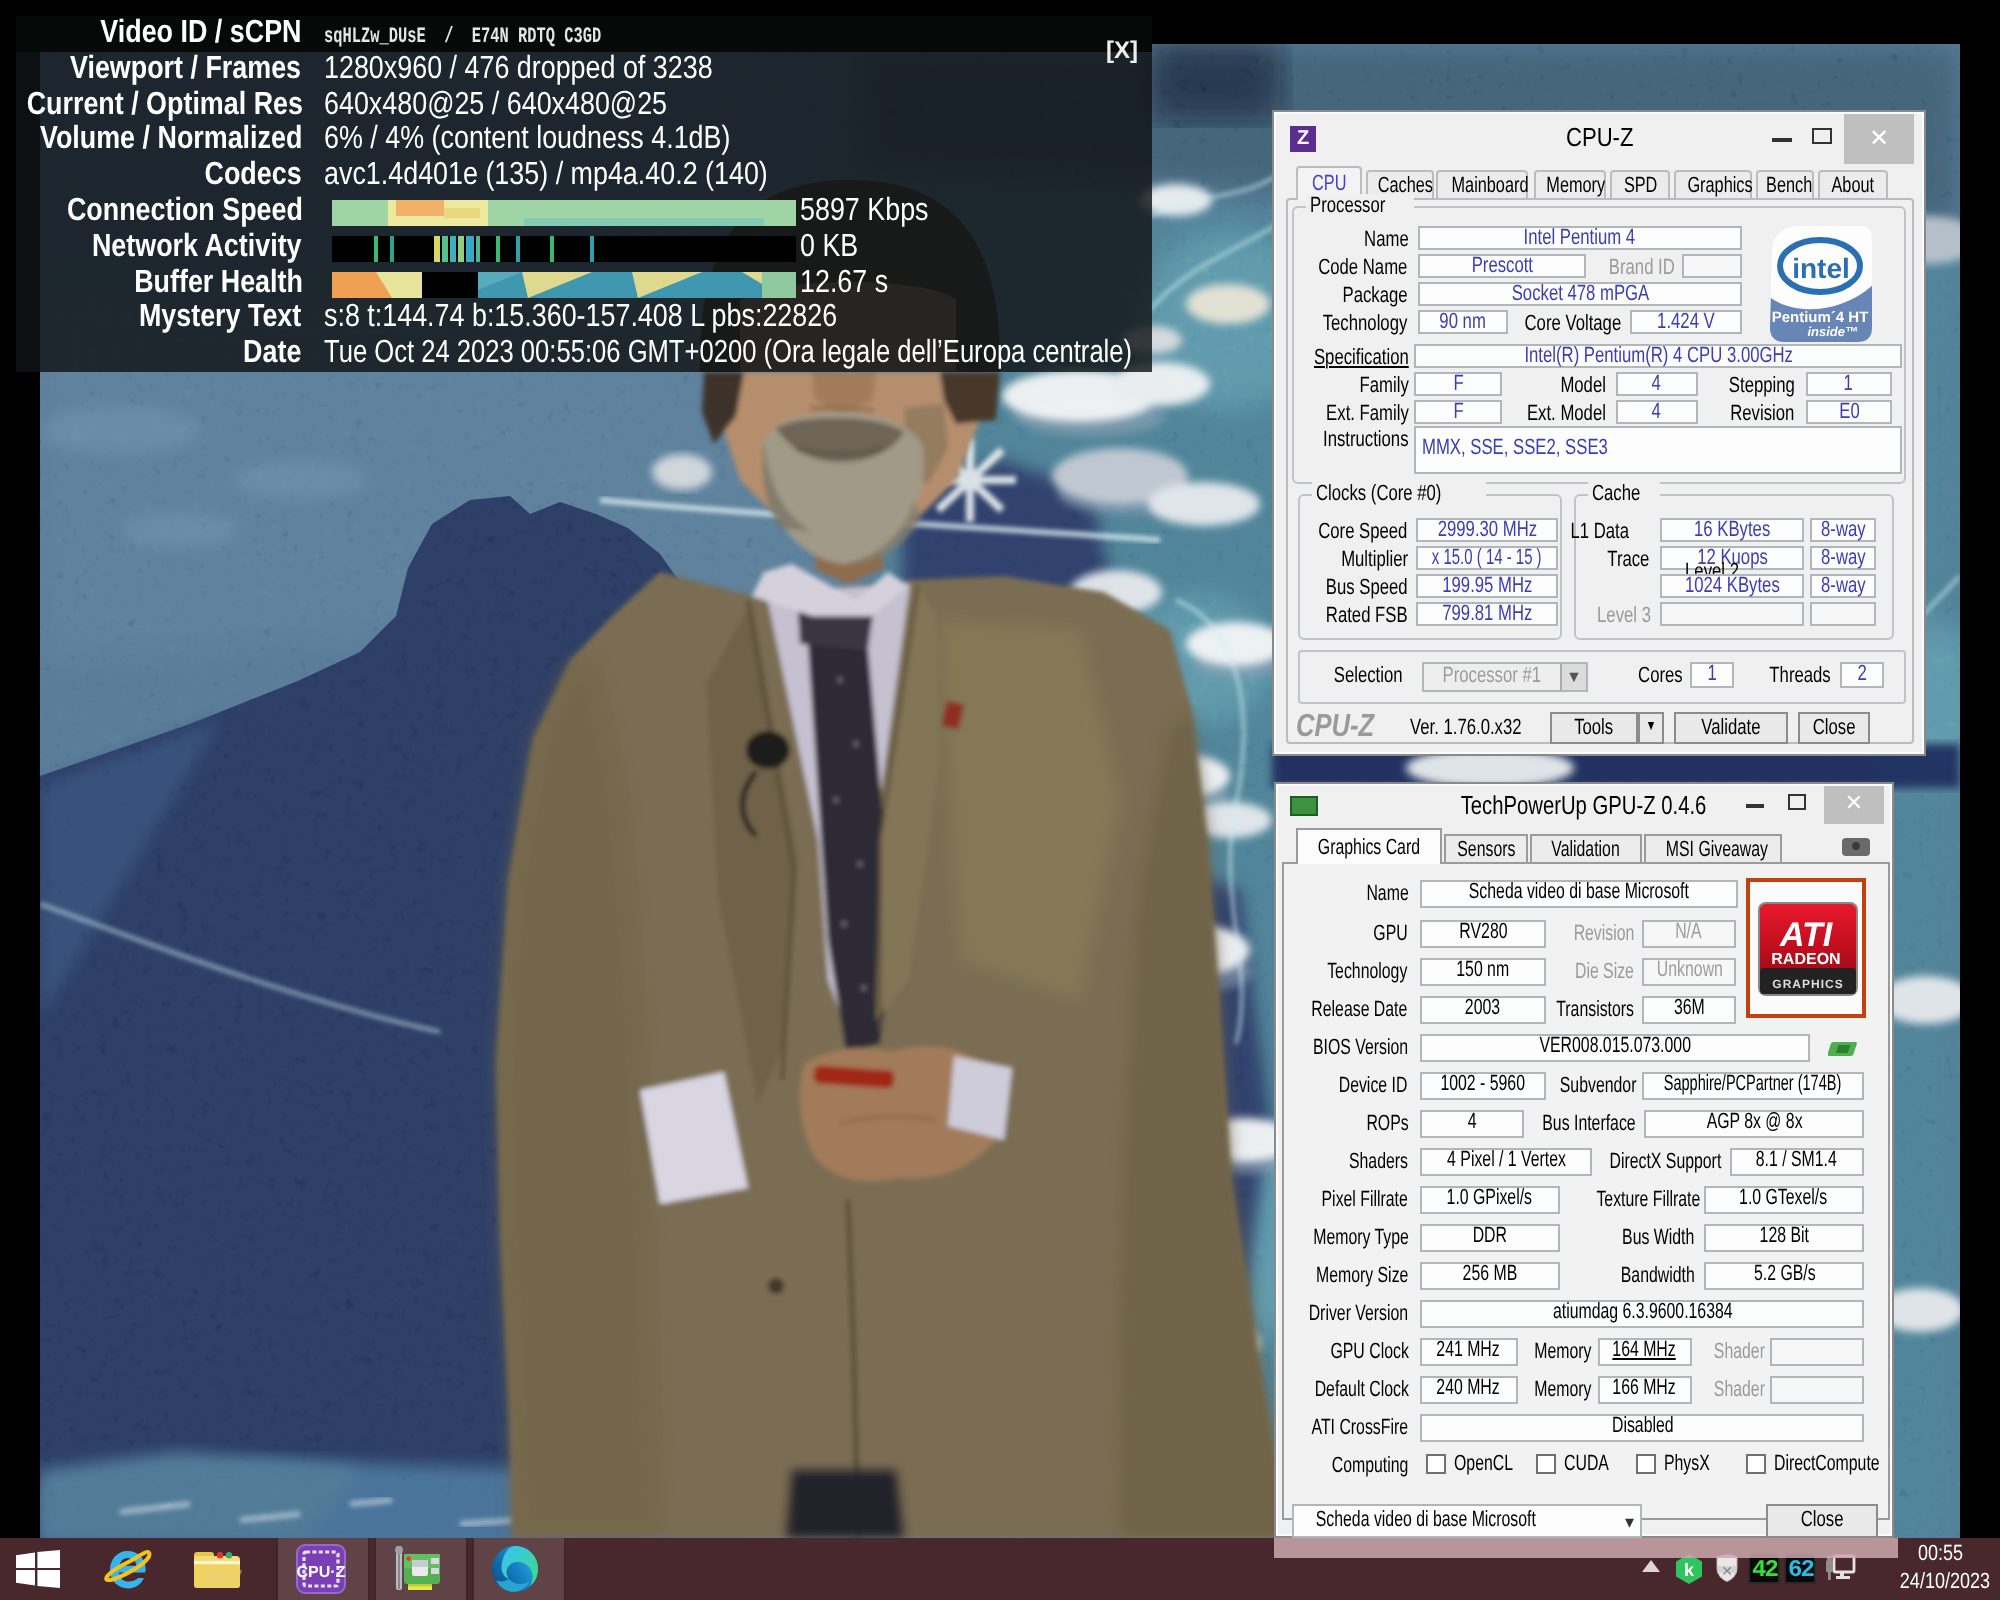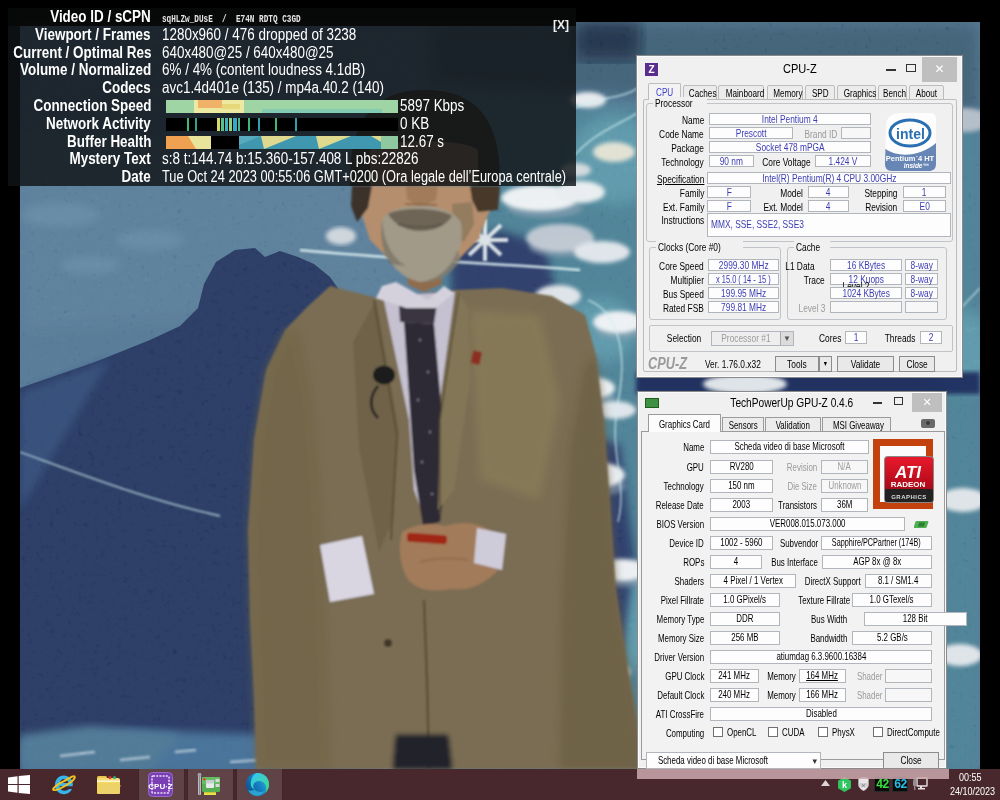--- a/index.html
+++ b/index.html
@@ -631,21 +631,21 @@
     </div>
 <div class="lbl" style="left:-12px;top:221px;width:78px;font-size:11px;line-height:13px;">
       <span class="tx" style="transform:scaleX(0.72);transform-origin:right center;">Memory Type</span>
     </div>
 <div class="sunk" style="left:72px;top:220px;width:70px;height:13.5px;line-height:11.5px;font-size:11px;">
       <span class="tx" style="transform:scaleX(0.72);transform-origin:center center;">DDR</span>
     </div>
 <div class="lbl" style="left:114px;top:221px;width:95px;font-size:11px;line-height:13px;">
       <span class="tx" style="transform:scaleX(0.72);transform-origin:right center;">Bus Width</span>
     </div>
-<div class="sunk" style="left:214px;top:220px;width:103px;height:13.5px;line-height:11.5px;font-size:11px;margin-left:12px;">
+<div class="sunk" style="left:214px;top:220px;width:80px;height:13.5px;line-height:11.5px;font-size:11px;">
       <span class="tx" style="transform:scaleX(0.72);transform-origin:center center;">128 Bit</span>
     </div>
 <div class="lbl" style="left:-12px;top:240px;width:78px;font-size:11px;line-height:13px;">
       <span class="tx" style="transform:scaleX(0.72);transform-origin:right center;">Memory Size</span>
     </div>
 <div class="sunk" style="left:72px;top:239px;width:70px;height:13.5px;line-height:11.5px;font-size:11px;">
       <span class="tx" style="transform:scaleX(0.72);transform-origin:center center;">256 MB</span>
     </div>
 <div class="lbl" style="left:114px;top:240px;width:95px;font-size:11px;line-height:13px;">
       <span class="tx" style="transform:scaleX(0.72);transform-origin:right center;">Bandwidth</span>
@@ -701,21 +701,21 @@
       <span class="tx" style="transform:scaleX(0.72);transform-origin:right center;">Computing</span>
     </div>
 <div style="position:absolute;left:75px;top:335px;width:10px;height:10px;background:#fff;border:1px solid #707070;"></div>
 <div style="position:absolute;left:89px;top:334px;font-size:11px;line-height:12px;"><span class="tx" style="transform:scaleX(0.72);transform-origin:left center;">OpenCL</span></div>
 <div style="position:absolute;left:130px;top:335px;width:10px;height:10px;background:#fff;border:1px solid #707070;"></div>
 <div style="position:absolute;left:144px;top:334px;font-size:11px;line-height:12px;"><span class="tx" style="transform:scaleX(0.72);transform-origin:left center;">CUDA</span></div>
 <div style="position:absolute;left:180px;top:335px;width:10px;height:10px;background:#fff;border:1px solid #707070;"></div>
 <div style="position:absolute;left:194px;top:334px;font-size:11px;line-height:12px;"><span class="tx" style="transform:scaleX(0.72);transform-origin:left center;">PhysX</span></div>
 <div style="position:absolute;left:235px;top:335px;width:10px;height:10px;background:#fff;border:1px solid #707070;"></div>
 <div style="position:absolute;left:249px;top:334px;font-size:11px;line-height:12px;"><span class="tx" style="transform:scaleX(0.72);transform-origin:left center;">DirectCompute</span></div>
-<div style="position:absolute;left:235px;top:47px;width:60px;height:70px;background:#fbfbfb;border:7px solid #c2410c;">
+<div style="position:absolute;left:235px;top:47px;width:60px;height:70px;background:#fbfbfb;border:2px solid #c2410c;">
 <svg style="position:absolute;left:4px;top:10px;" width="50" height="47" viewBox="0 0 50 47">
 <defs>
           <linearGradient id="atir" x1="0" y1="0" x2="0" y2="1">
             <stop offset="0" stop-color="#e8192c"></stop>
             <stop offset="0.6" stop-color="#c00e1e"></stop>
             <stop offset="1" stop-color="#a00a18"></stop>
           </linearGradient>
         </defs>
 <rect x="0" y="0" width="50" height="47" rx="4" fill="#888"></rect>
 <rect x="1" y="1" width="48" height="36" rx="3" fill="url(#atir)"></rect>

